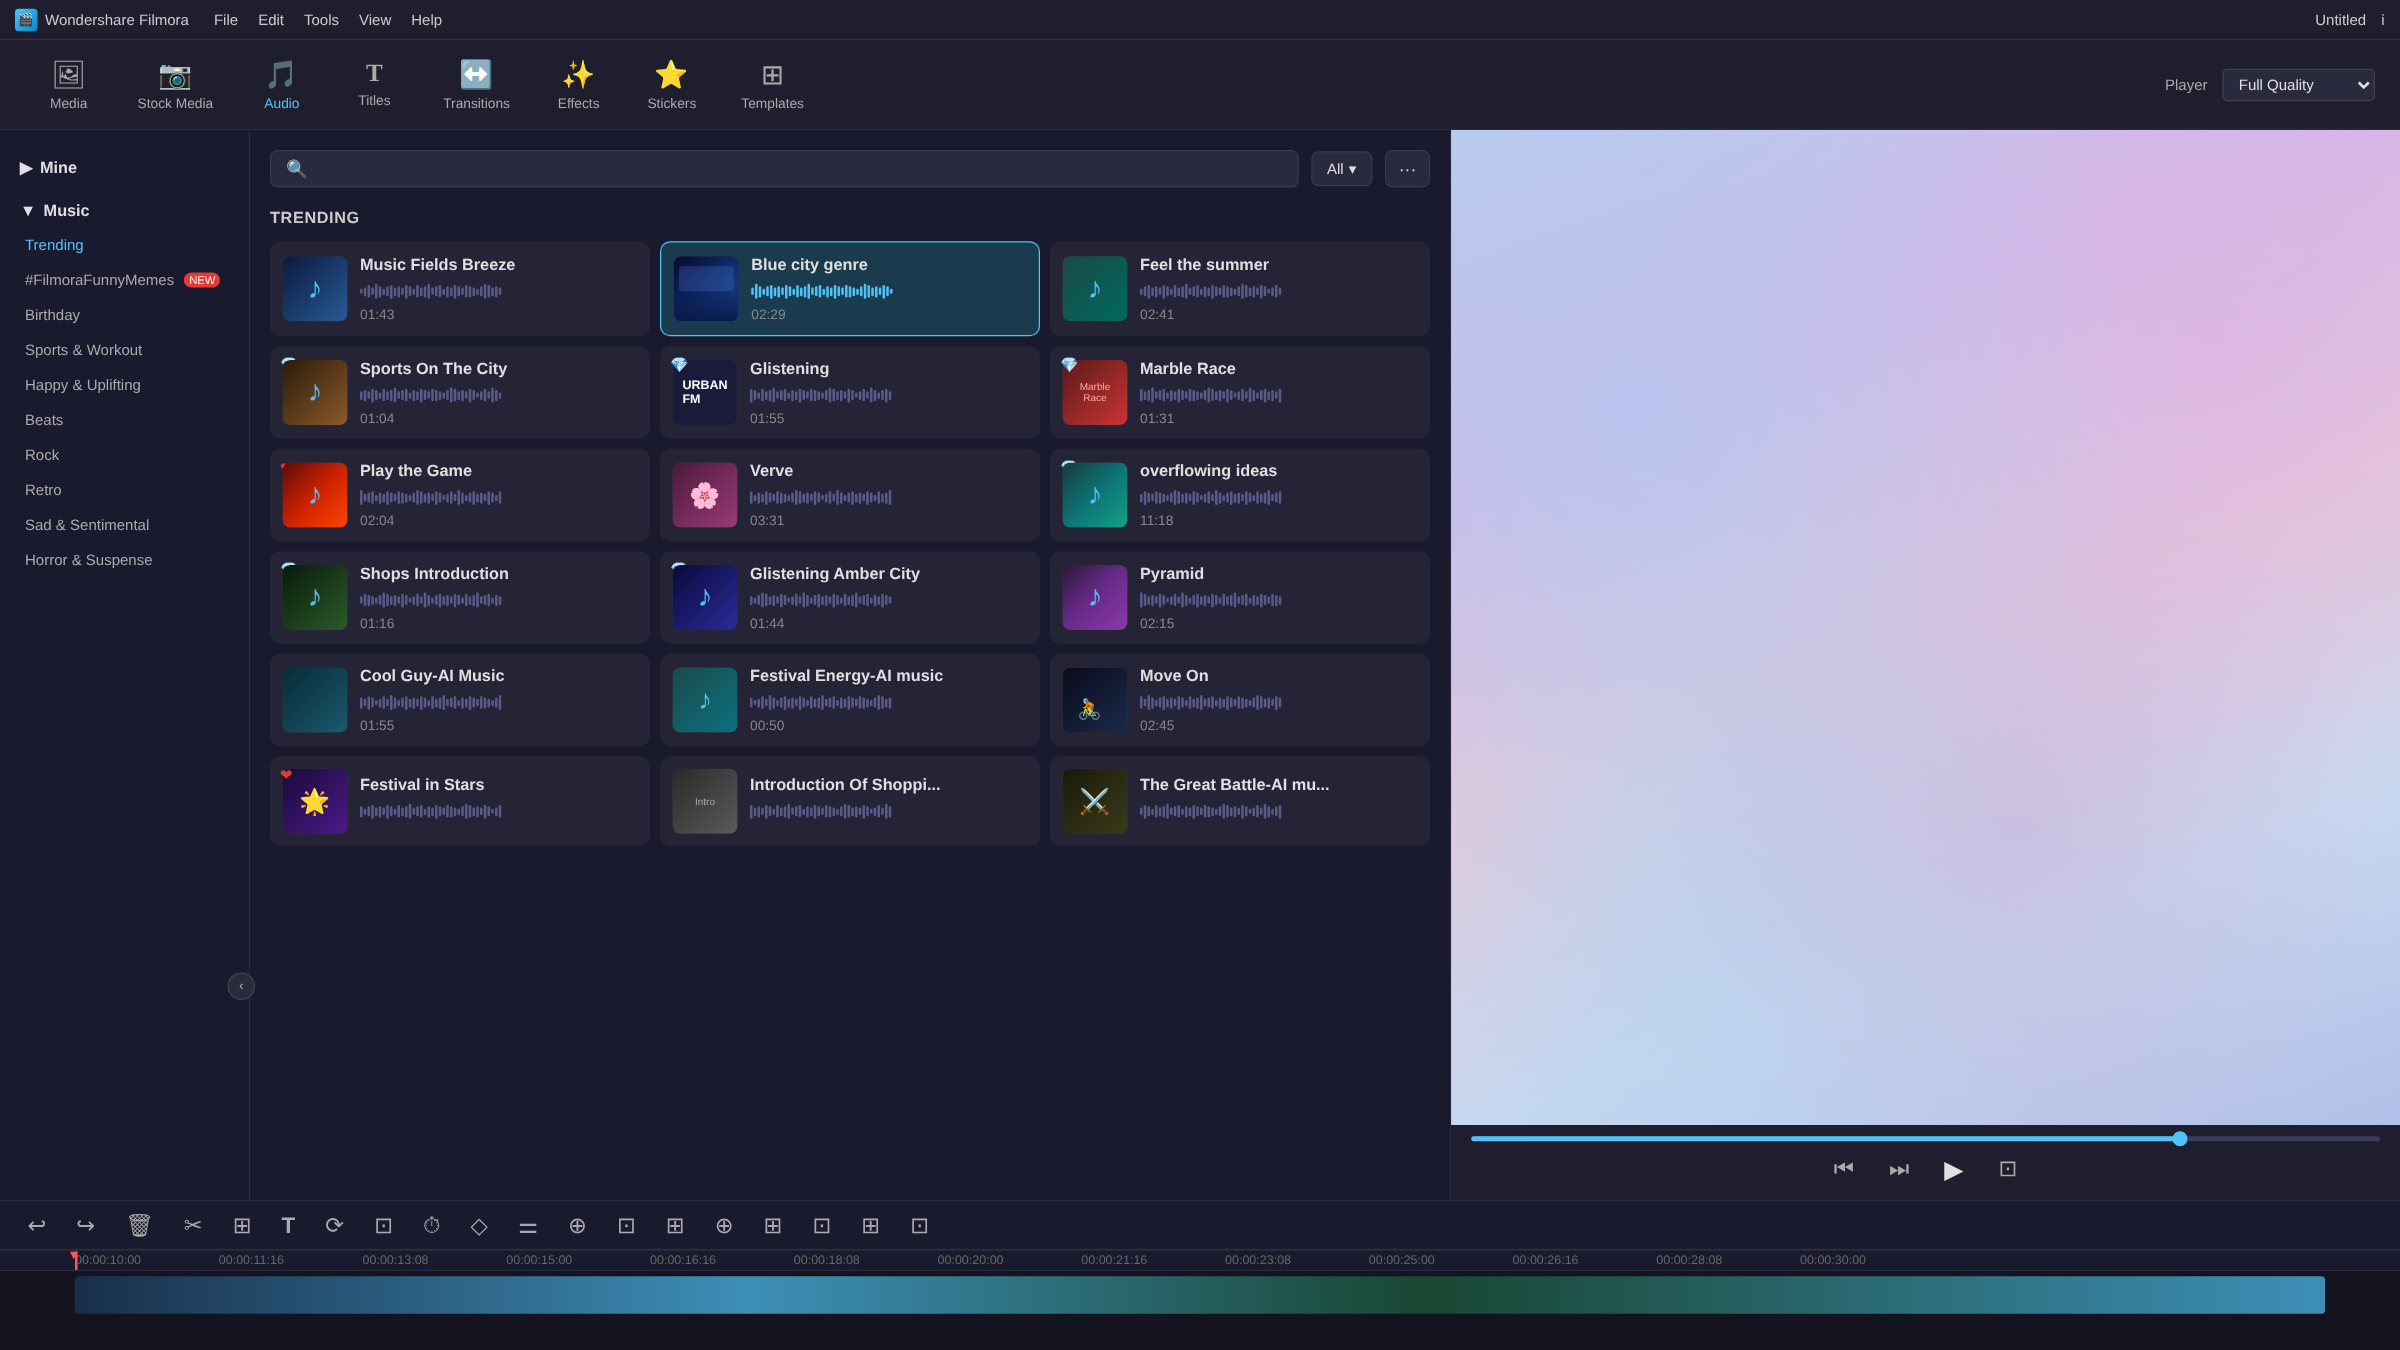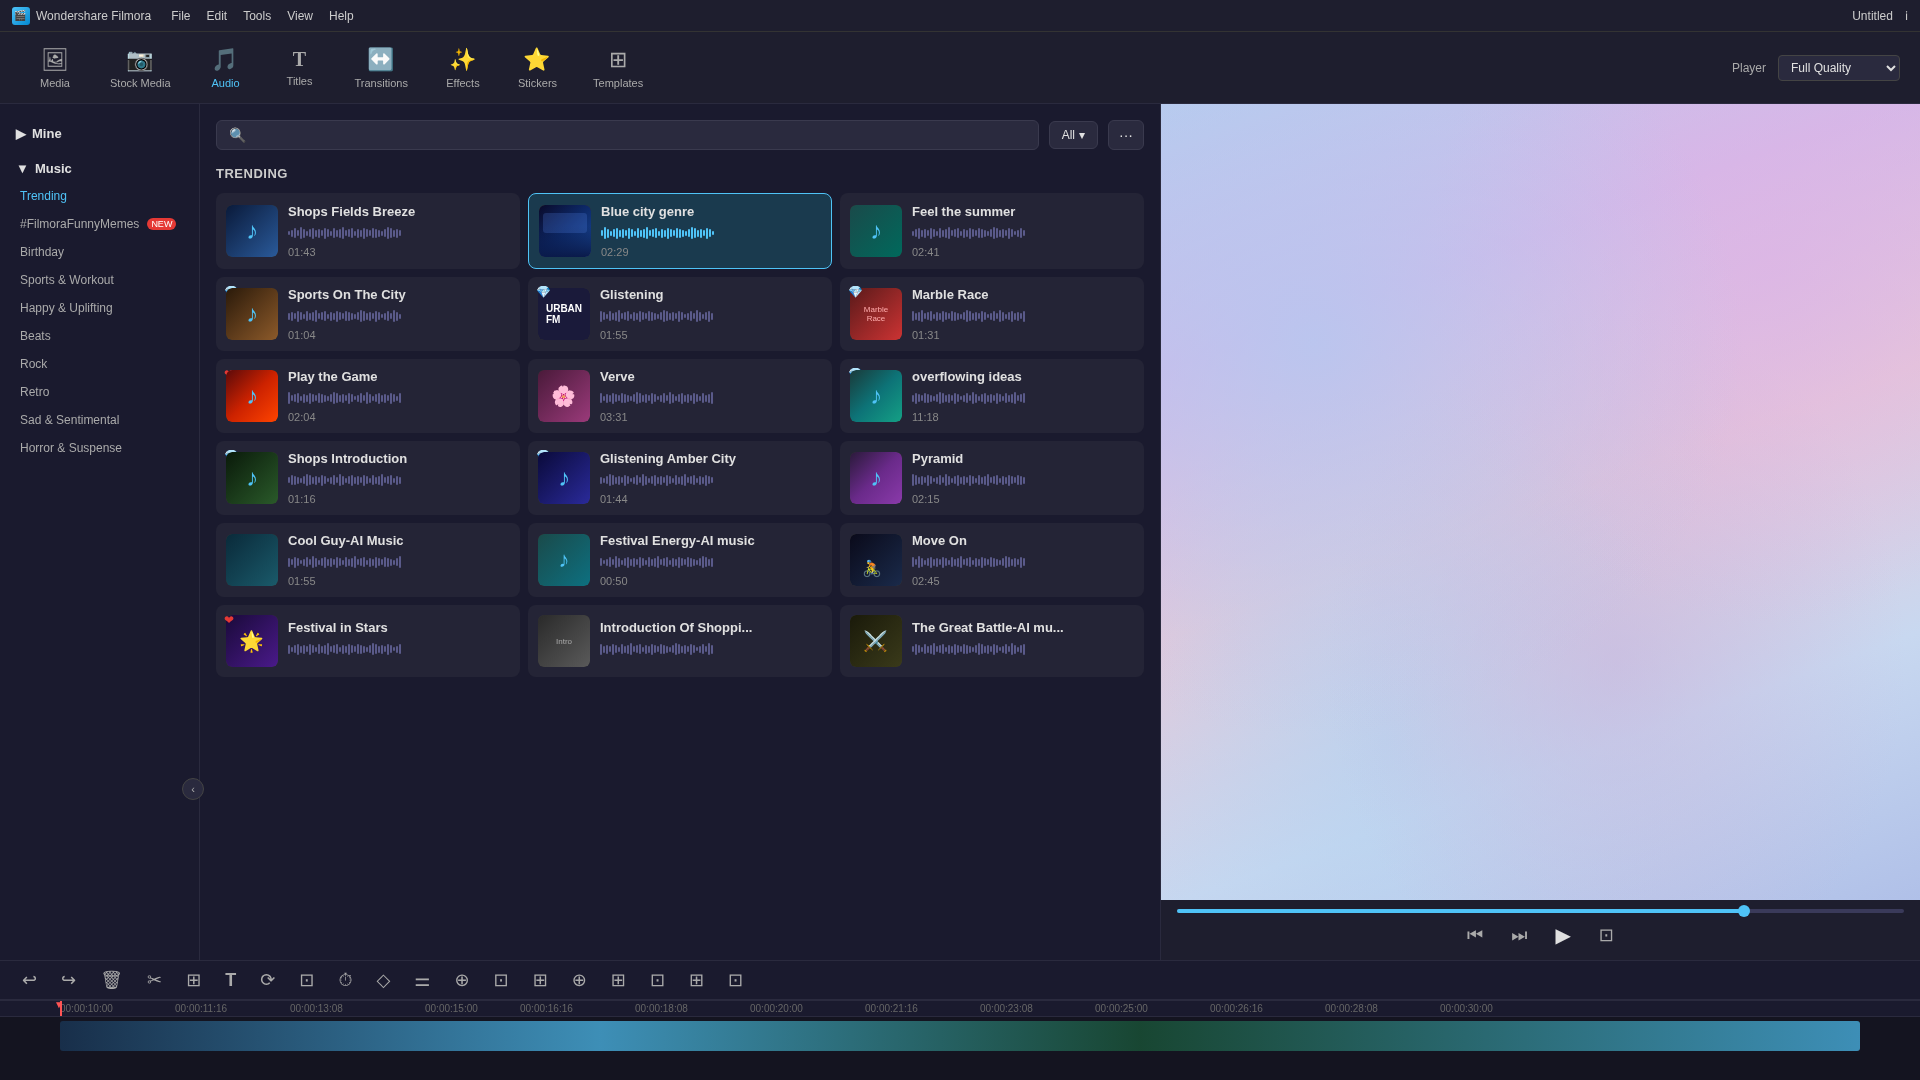--- a/index.html
+++ b/index.html
@@ -238,21 +238,21 @@
 
     <div class="section-title">TRENDING</div>
 
     <div class="music-grid" id="music-grid">
     <div class="music-card">
 
       <div class="music-card-thumb">
             <div class="thumb-music-icon thumb-pain"></div>
           </div>
       <div class="music-card-info">
-        <div class="music-card-title">Shops Fields Breeze</div>
+        <div class="music-card-title">Music Fields Breeze</div>
         <div class="wf">
               <span style="height:4px;background:#5a5a8a;border-radius:1px;display:inline-block;width:2px;"></span>
               <span style="height:7px;background:#5a5a8a;border-radius:1px;display:inline-block;width:2px;"></span>
               <span style="height:10px;background:#5a5a8a;border-radius:1px;display:inline-block;width:2px;"></span>
               <span style="height:6px;background:#5a5a8a;border-radius:1px;display:inline-block;width:2px;"></span>
               <span style="height:12px;background:#5a5a8a;border-radius:1px;display:inline-block;width:2px;"></span>
               <span style="height:9px;background:#5a5a8a;border-radius:1px;display:inline-block;width:2px;"></span>
               <span style="height:5px;background:#5a5a8a;border-radius:1px;display:inline-block;width:2px;"></span>
               <span style="height:8px;background:#5a5a8a;border-radius:1px;display:inline-block;width:2px;"></span>
               <span style="height:11px;background:#5a5a8a;border-radius:1px;display:inline-block;width:2px;"></span>
@@ -1198,21 +1198,21 @@
       <div class="timeline-playhead"></div>
     <div class="timeline-tick" style="left: 60px;">
           <span class="timeline-tick-label">00:00:10:00</span>
         </div>
         <div class="timeline-tick" style="left: 175px;">
           <span class="timeline-tick-label">00:00:11:16</span>
         </div>
         <div class="timeline-tick" style="left: 290px;">
           <span class="timeline-tick-label">00:00:13:08</span>
         </div>
-        <div class="timeline-tick" style="left: 405px; margin-left: 20px;">
+        <div class="timeline-tick" style="left: 405px;">
           <span class="timeline-tick-label">00:00:15:00</span>
         </div>
         <div class="timeline-tick" style="left: 520px;">
           <span class="timeline-tick-label">00:00:16:16</span>
         </div>
         <div class="timeline-tick" style="left: 635px;">
           <span class="timeline-tick-label">00:00:18:08</span>
         </div>
         <div class="timeline-tick" style="left: 750px;">
           <span class="timeline-tick-label">00:00:20:00</span>

